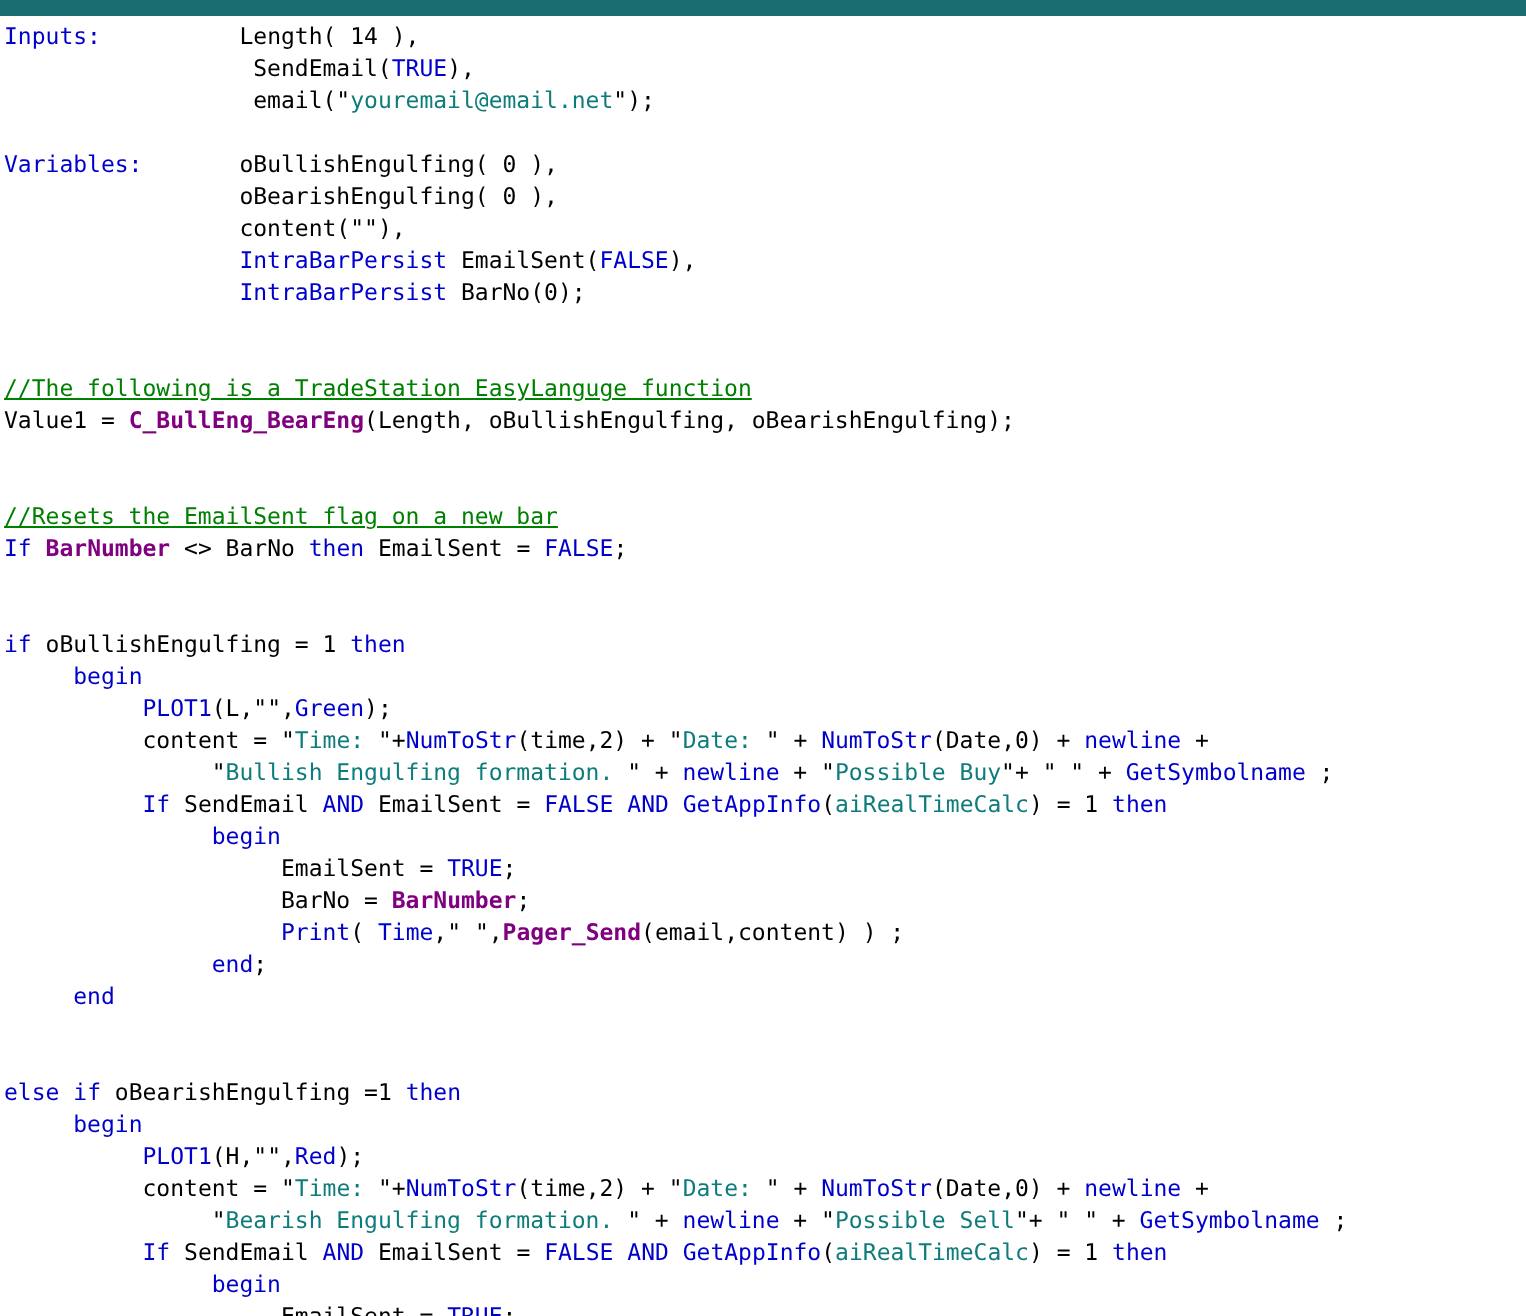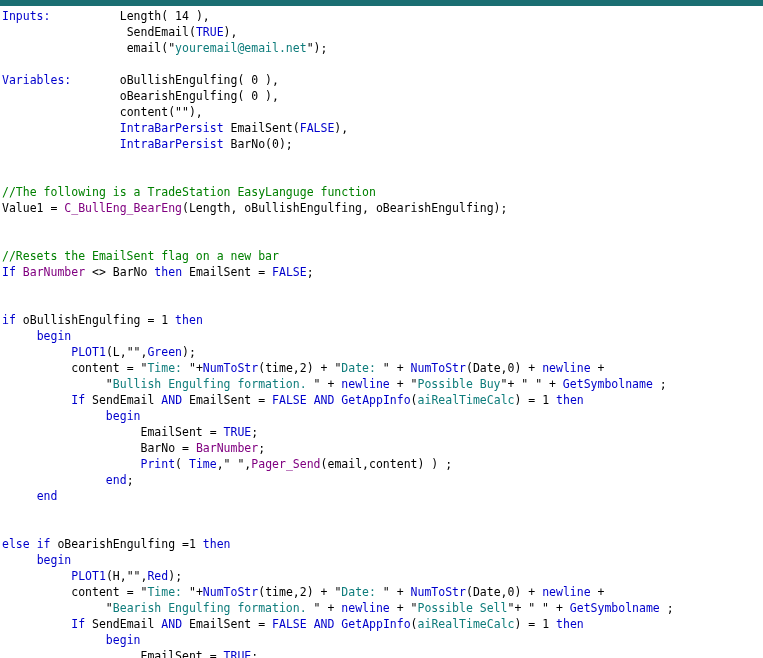--- a/index.html
+++ b/index.html
@@ -13,21 +13,21 @@
     height: 658px;
     overflow: hidden;
     font-family: "DejaVu Sans Mono", "Liberation Mono", monospace;
   }
   #code-surface {
     position: relative;
     width: 763px;
     height: 658px;
     background: #ffffff;
     box-sizing: border-box;
-    border-top: 6px solid #0c4a6e;
+    border-top: 8px solid #0c4a6e;
     padding-left: 36px;
   }
   #code-listing {
     position: absolute;
     left: 0;
     top: 0;
     padding: 2px 0 0 2px;
     margin: 0;
     font-family: "DejaVu Sans Mono", "Liberation Mono", monospace;
     font-size: 11.5px;
@@ -40,22 +40,22 @@
     display: block;
     height: 16px;
     white-space: pre;
   }
   .ln.blank { color: transparent; }
 
   
   .kw  { color: #0000cc; }  
   .cm  { color: #008000; }  
   .st  { color: #0e7c7b; }  
-  .fn  { color: #800080; }  
+  .fn  { color: #800080; font-weight: bold; }  
   .id  { color: #000000; }  
 </style>
-<style>.kw{color:#0000cc;}.cm{color:#008000;}.st{color:#0e7c7b;text-align:center;}.fn{color:#800080;}.id{color:#000000;}#code-listing{font-size:11.5px;line-height:16px;}#code-surface{border-top-color:#1a6e72;background:#ffffff;}</style></head>
+<style>.kw{color:#0000cc;}.cm{color:#008000;text-decoration:underline;}.st{color:#0e7c7b;text-align:center;}.fn{color:#800080;}.id{color:#000000;}#code-listing{font-size:11.5px;line-height:16px;}#code-surface{border-top-color:#1a6e72;background:#ffffff;}</style></head>
 <body>
 
 <div id="code-surface">
   <div id="top-border"></div>
   <pre id="code-listing"><span class="ln"><span class="kw">Inputs:</span><span class="id">          </span><span class="id">Length( 14 ),</span></span><span class="ln"><span class="id">                  </span><span class="id">SendEmail(</span><span class="kw">TRUE</span><span class="id">),</span></span><span class="ln"><span class="id">                  </span><span class="id">email("</span><span class="st">youremail@email.net</span><span class="id">");</span></span><span class="ln blank">&nbsp;</span><span class="ln"><span class="kw">Variables:</span><span class="id">       </span><span class="id">oBullishEngulfing( 0 ),</span></span><span class="ln"><span class="id">                 </span><span class="id">oBearishEngulfing( 0 ),</span></span><span class="ln"><span class="id">                 </span><span class="id">content(""),</span></span><span class="ln"><span class="id">                 </span><span class="kw">IntraBarPersist</span><span class="id"> EmailSent(</span><span class="kw">FALSE</span><span class="id">),</span></span><span class="ln"><span class="id">                 </span><span class="kw">IntraBarPersist</span><span class="id"> BarNo(0);</span></span><span class="ln blank">&nbsp;</span><span class="ln blank">&nbsp;</span><span class="ln"><span class="cm">//The following is a TradeStation EasyLanguge function</span></span><span class="ln"><span class="id">Value1 = </span><span class="fn">C_BullEng_BearEng</span><span class="id">(Length, oBullishEngulfing, oBearishEngulfing);</span></span><span class="ln blank">&nbsp;</span><span class="ln blank">&nbsp;</span><span class="ln"><span class="cm">//Resets the EmailSent flag on a new bar</span></span><span class="ln"><span class="kw">If</span><span class="id"> </span><span class="fn">BarNumber</span><span class="id"> &lt;&gt; BarNo </span><span class="kw">then</span><span class="id"> EmailSent = </span><span class="kw">FALSE</span><span class="id">;</span></span><span class="ln blank">&nbsp;</span><span class="ln blank">&nbsp;</span><span class="ln"><span class="kw">if</span><span class="id"> oBullishEngulfing = 1 </span><span class="kw">then</span></span><span class="ln"><span class="id">     </span><span class="kw">begin</span></span><span class="ln"><span class="id">          </span><span class="kw">PLOT1</span><span class="id">(L,"",</span><span class="kw">Green</span><span class="id">);</span></span><span class="ln"><span class="id">          </span><span class="id">content = "</span><span class="st">Time: </span><span class="id">"+</span><span class="kw">NumToStr</span><span class="id">(time,2) + "</span><span class="st">Date: </span><span class="id">" + </span><span class="kw">NumToStr</span><span class="id">(Date,0) + </span><span class="kw">newline</span><span class="id"> +</span></span><span class="ln"><span class="id">               "</span><span class="st">Bullish Engulfing formation. </span><span class="id">" + </span><span class="kw">newline</span><span class="id"> + "</span><span class="st">Possible Buy</span><span class="id">"+ " " + </span><span class="kw">GetSymbolname</span><span class="id"> ;</span></span><span class="ln"><span class="id">          </span><span class="kw">If</span><span class="id"> SendEmail </span><span class="kw">AND</span><span class="id"> EmailSent = </span><span class="kw">FALSE</span><span class="id"> </span><span class="kw">AND</span><span class="id"> </span><span class="kw">GetAppInfo</span><span class="id">(</span><span class="st">aiRealTimeCalc</span><span class="id">) = 1 </span><span class="kw">then</span></span><span class="ln"><span class="id">               </span><span class="kw">begin</span></span><span class="ln"><span class="id">                    </span><span class="id">EmailSent = </span><span class="kw">TRUE</span><span class="id">;</span></span><span class="ln"><span class="id">                    </span><span class="id">BarNo = </span><span class="fn">BarNumber</span><span class="id">;</span></span><span class="ln"><span class="id">                    </span><span class="kw">Print</span><span class="id">( </span><span class="kw">Time</span><span class="id">," ",</span><span class="fn">Pager_Send</span><span class="id">(email,content) ) ;</span></span><span class="ln"><span class="id">               </span><span class="kw">end</span><span class="id">;</span></span><span class="ln"><span class="id">     </span><span class="kw">end</span></span><span class="ln blank">&nbsp;</span><span class="ln blank">&nbsp;</span><span class="ln"><span class="kw">else</span><span class="id"> </span><span class="kw">if</span><span class="id"> oBearishEngulfing =1 </span><span class="kw">then</span></span><span class="ln"><span class="id">     </span><span class="kw">begin</span></span><span class="ln"><span class="id">          </span><span class="kw">PLOT1</span><span class="id">(H,"",</span><span class="kw">Red</span><span class="id">);</span></span><span class="ln"><span class="id">          </span><span class="id">content = "</span><span class="st">Time: </span><span class="id">"+</span><span class="kw">NumToStr</span><span class="id">(time,2) + "</span><span class="st">Date: </span><span class="id">" + </span><span class="kw">NumToStr</span><span class="id">(Date,0) + </span><span class="kw">newline</span><span class="id"> +</span></span><span class="ln"><span class="id">               "</span><span class="st">Bearish Engulfing formation. </span><span class="id">" + </span><span class="kw">newline</span><span class="id"> + "</span><span class="st">Possible Sell</span><span class="id">"+ " " + </span><span class="kw">GetSymbolname</span><span class="id"> ;</span></span><span class="ln"><span class="id">          </span><span class="kw">If</span><span class="id"> SendEmail </span><span class="kw">AND</span><span class="id"> EmailSent = </span><span class="kw">FALSE</span><span class="id"> </span><span class="kw">AND</span><span class="id"> </span><span class="kw">GetAppInfo</span><span class="id">(</span><span class="st">aiRealTimeCalc</span><span class="id">) = 1 </span><span class="kw">then</span></span><span class="ln"><span class="id">               </span><span class="kw">begin</span></span><span class="ln"><span class="id">                    </span><span class="id">EmailSent = </span><span class="kw">TRUE</span><span class="id">;</span></span></pre>
 </div>
 
 </body></html>

